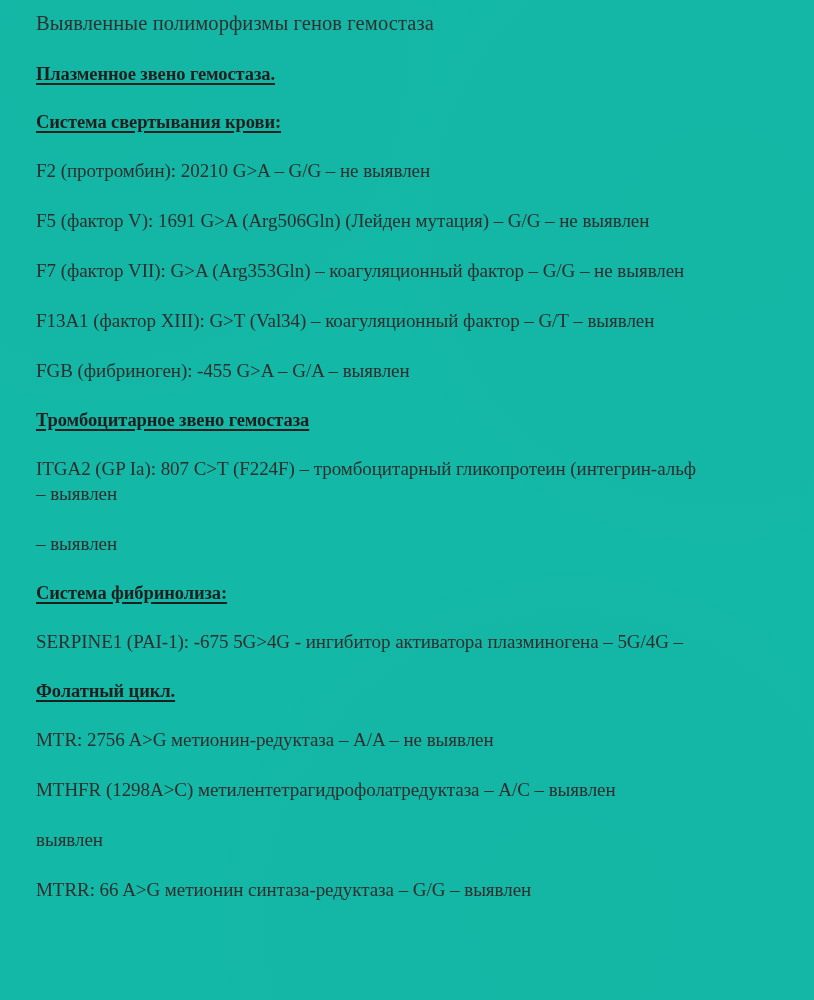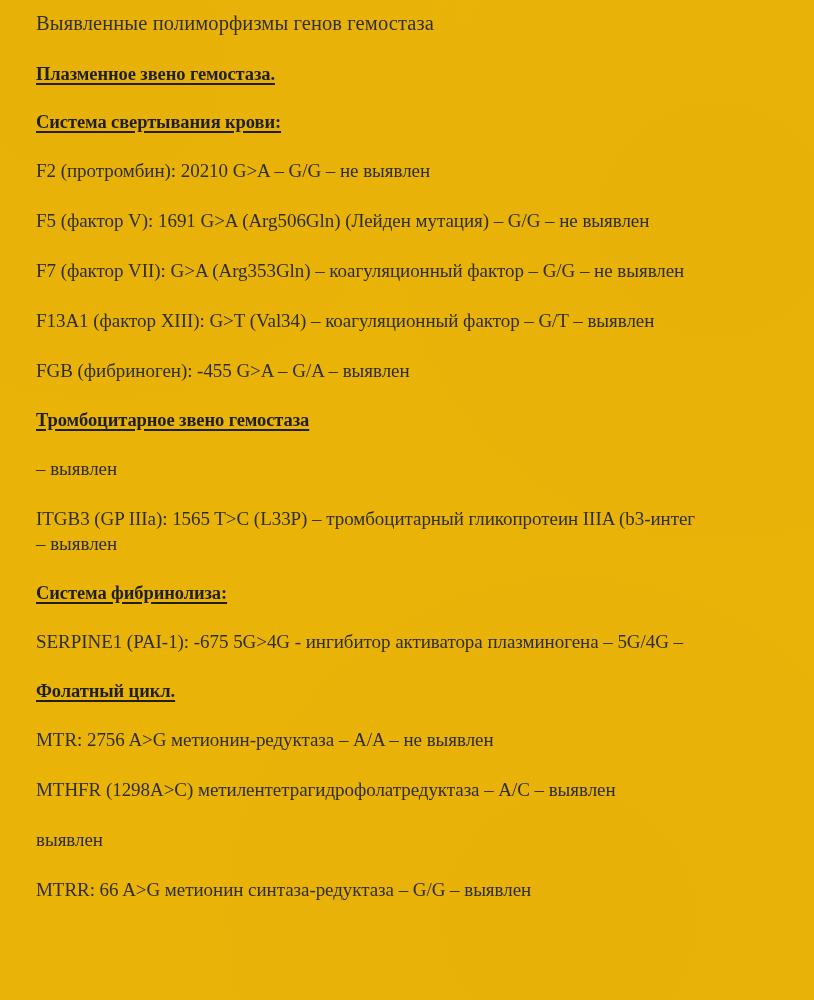--- a/index.html
+++ b/index.html
@@ -12,21 +12,21 @@
     height: 1000px;
     background: #fdfdfb;
     font-family: "Liberation Serif", "DejaVu Serif", serif;
     color: #2b2b2b;
     overflow: hidden;
   }
   .page {
     position: relative;
     width: 814px;
     height: 1000px;
-    background: #eab308;
+    background: #14b8a6;
     overflow: hidden;
     box-sizing: border-box;
     padding: 0;
   }
   
   .scan-tint {
     position: absolute;
     inset: 0;
     pointer-events: none;
     background:
@@ -112,25 +112,25 @@
       <span class="line-main">F13A1 (фактор XIII): G&gt;T (Val34) – коагуляционный фактор – G/T –  выявлен</span>
     </p>
 
     <p class="entry">
       <span class="line-main">FGB (фибриноген): -455 G&gt;A – G/A –  выявлен</span>
     </p>
 
     <h2 class="section-heading">Тромбоцитарное звено гемостаза</h2>
 
     <p class="entry clipped">
+      <span class="line-main">ITGA2 (GP Ia): 807 C&gt;T (F224F) – тромбоцитарный гликопротеин (интегрин-альф</span>
       <span class="line-cont">–  выявлен</span>
     </p>
 
     <p class="entry clipped">
-      <span class="line-main">ITGB3 (GP IIIa): 1565 T&gt;C (L33P) – тромбоцитарный гликопротеин IIIA (b3-интег</span>
       <span class="line-cont">–   выявлен</span>
     </p>
 
     <h2 class="section-heading">Система фибринолиза:</h2>
 
     <p class="entry clipped">
       <span class="line-main">SERPINE1 (PAI-1): -675 5G&gt;4G - ингибитор активатора плазминогена – 5G/4G –</span>
     </p>
 
     <h2 class="section-heading">Фолатный цикл.</h2>

